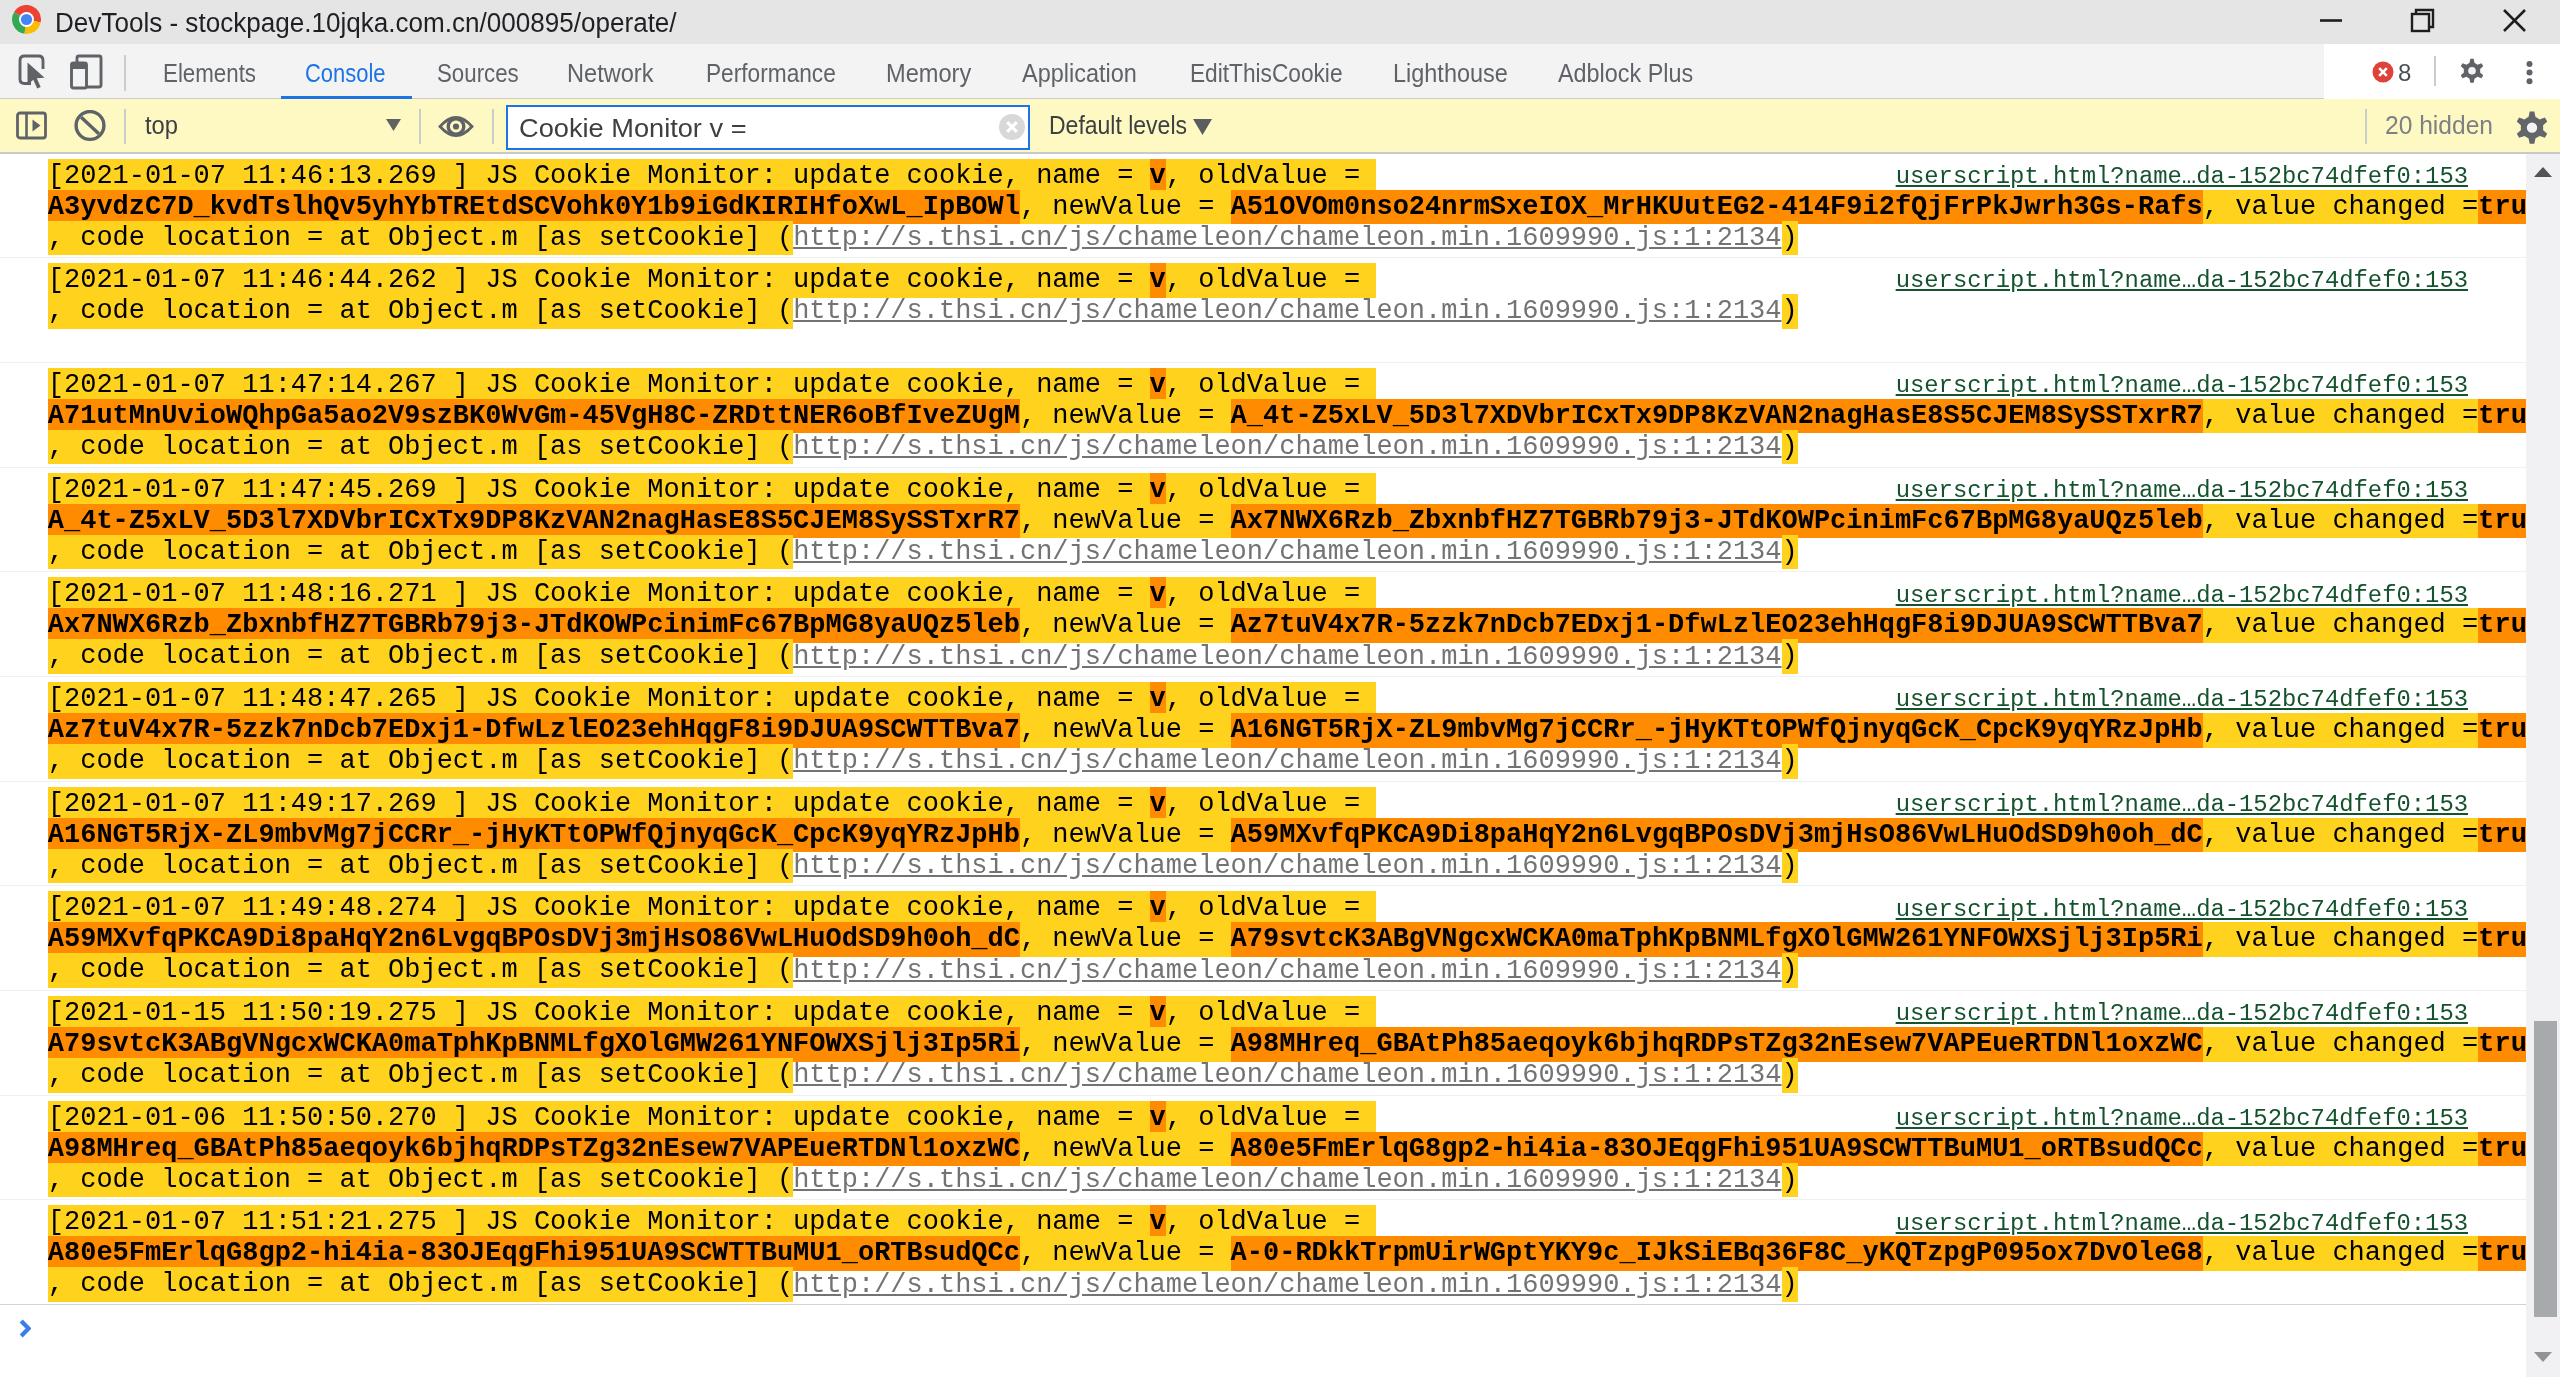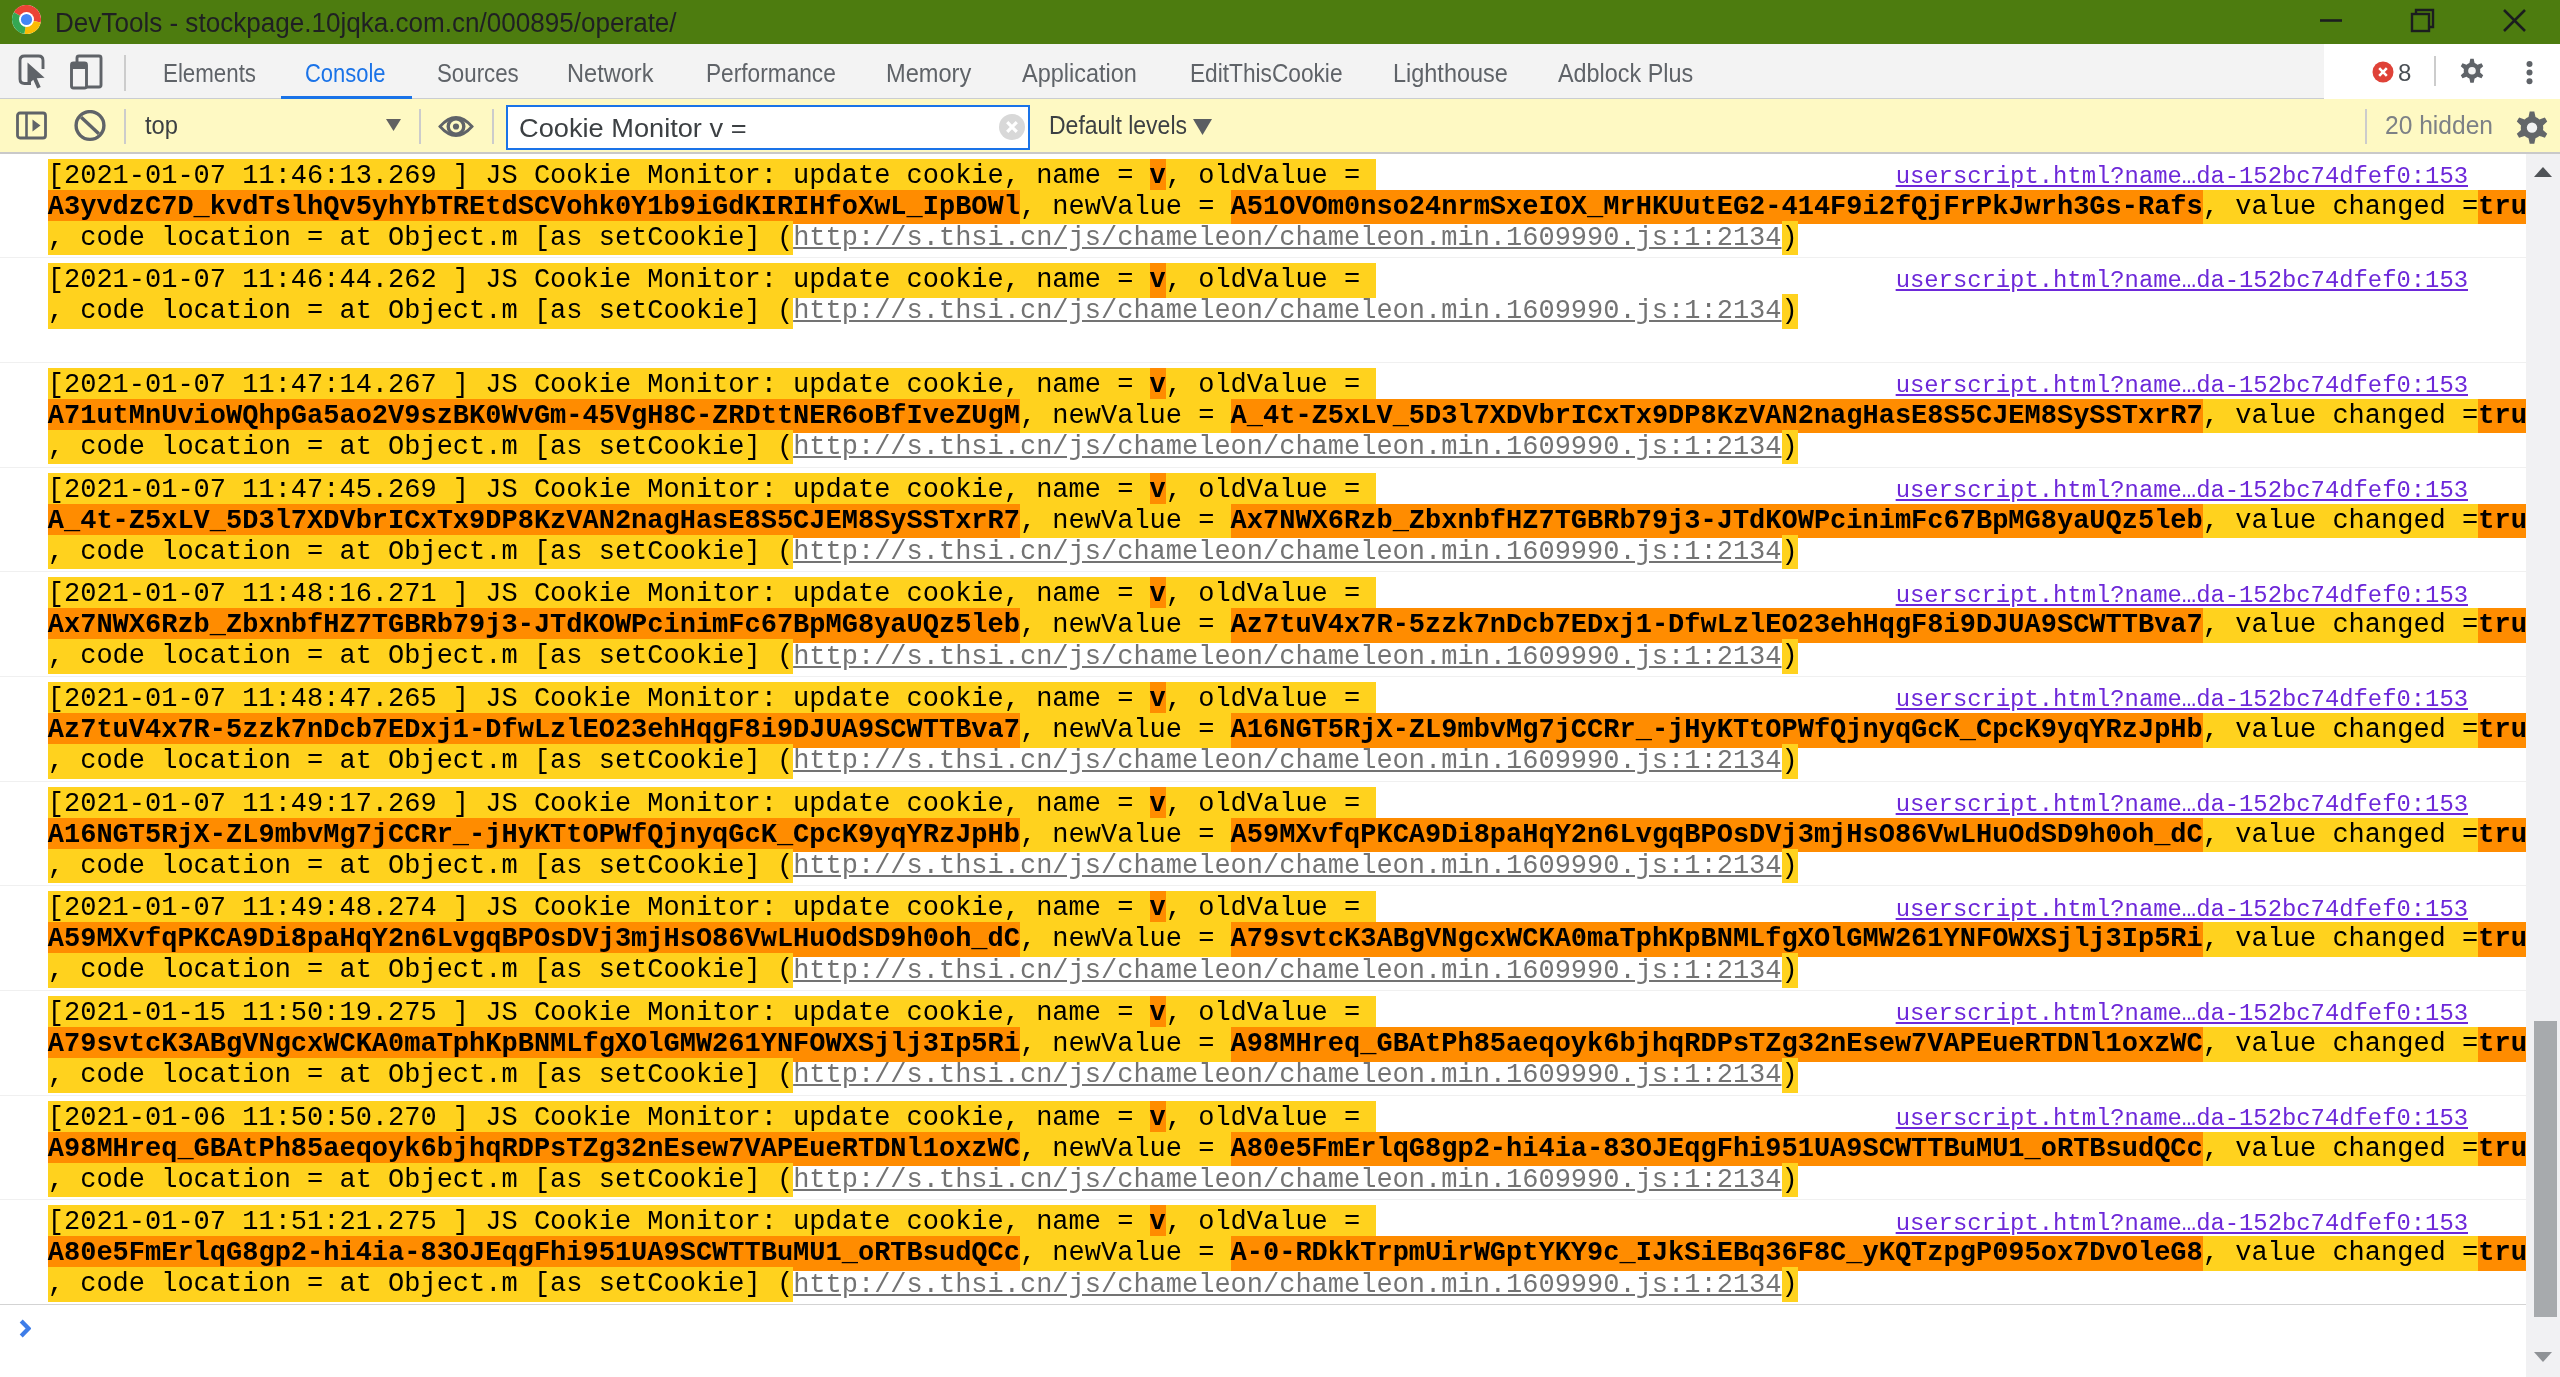--- a/index.html
+++ b/index.html
@@ -1,39 +1,39 @@
 <!DOCTYPE html>
 <html><head><meta charset="utf-8"><title>DevTools</title>
 <style>
 *{margin:0;padding:0;box-sizing:border-box}
 html,body{width:2560px;height:1377px;overflow:hidden;background:#fff}
 #page{position:relative;width:2560px;height:1377px;font-family:"Liberation Sans",sans-serif}
 .abs{position:absolute}
 
-#titlebar{position:absolute;left:0;top:0;width:2560px;height:44px;background:#4d7c0f}
+#titlebar{position:absolute;left:0;top:0;width:2560px;height:44px;background:#e5e5e5}
 #title{position:absolute;left:55px;top:9.9px;font-size:27px;line-height:27px;color:#1f2023;transform:scaleX(0.9654);transform-origin:0 50%}
 
 #tabbar{position:absolute;left:0;top:44px;width:2324px;height:55px;background:#f3f3f3;border-bottom:1.5px solid #cacdd1}
 .tab{position:absolute;top:16.9px;font-size:25px;line-height:25px;color:#5f6368;white-space:nowrap;transform-origin:0 50%}
 #consoleul{position:absolute;left:280.5px;top:52px;width:131px;height:5px;background:#1a73e8}
 
 #toolbar{position:absolute;left:0;top:99px;width:2560px;height:54.5px;background:#fef9c3;border-bottom:2px solid #c9c9c9}
 .sep{position:absolute;top:10px;width:2px;height:35px;background:#ccc}
 .ttext{position:absolute;font-size:25px;line-height:25px;color:#3c4043;white-space:nowrap;transform-origin:0 50%}
 #filterbox{position:absolute;left:506px;top:5.5px;width:524px;height:45px;background:#fff;border:2px solid #1a73e8}
 
 #console{position:absolute;left:0;top:153.5px;width:2560px;height:1223.5px;background:#fff}
 .msg{position:relative;width:2526px;height:104.7px;padding:7.3px 0 0 47.8px;border-bottom:1px solid #f0f0f0;overflow:hidden}
 .msg:last-of-type{border-bottom:1px solid #d3d3d3}
 .l{height:31px;line-height:31px;white-space:pre;font-family:"Liberation Mono",monospace;font-size:27px;color:#000}
 .y{background:#ffd21e;padding:2.3px 0}
 .o{background:#ff8c00;font-weight:700;padding:2.3px 0}
 .u{color:#737373;text-decoration:underline}
 .a{position:absolute;top:7.3px;right:58px;height:31px;line-height:31px;font-family:"Liberation Mono",monospace;font-size:23.85px}
-.lnk{color:#6d28d9;text-decoration:underline}
+.lnk{color:#14532d;text-decoration:underline}
 
 #sbar{position:absolute;left:2526px;top:153.5px;width:34px;height:1223.5px;background:#f1f1f3}
 #sthumb{position:absolute;left:8px;top:867px;width:23px;height:296.5px;background:#a7aaad}
 </style></head>
 <body>
 <div id="page">
 <div id="titlebar">
 <svg class="abs" style="left:12px;top:5px" width="29" height="29" viewBox="0 0 29 29">
  <circle cx="14.5" cy="14.5" r="14.5" fill="#fff"></circle>
  <path d="M14.5 14.5 L1.94 7.25 A14.5 14.5 0 0 1 28.68 17.52 Z" fill="#ea4335"></path>

